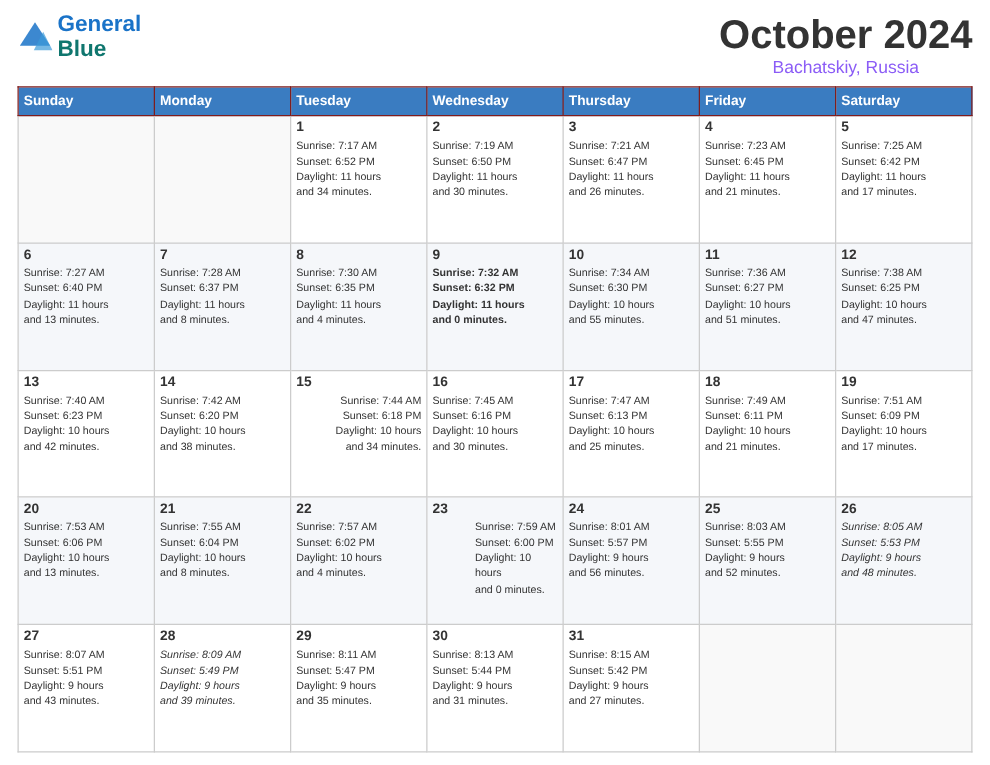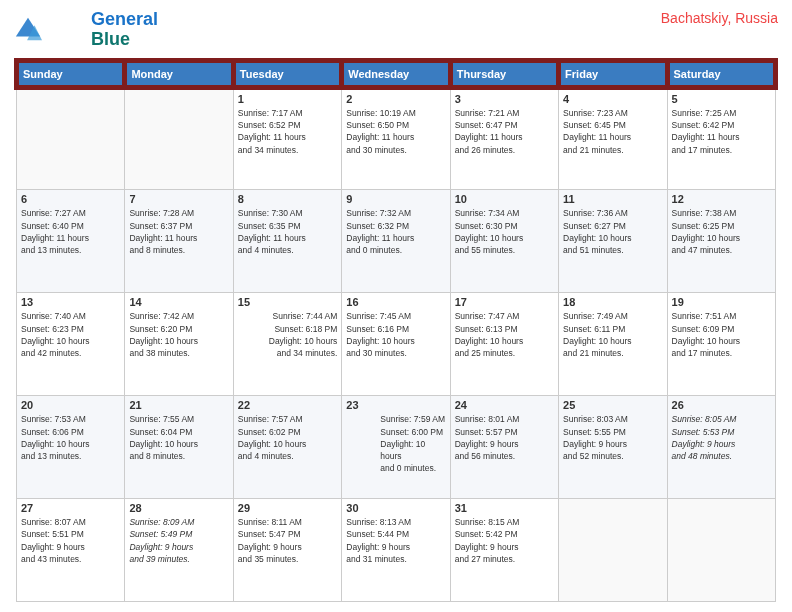--- a/index.html
+++ b/index.html
@@ -26,55 +26,55 @@
     .logo {
       display: flex;
       align-items: center;
       gap: 4px;
     }
     .logo-text {
       font-size: 18px;
       font-weight: bold;
       color: #333;
       line-height: 1.1;
-      margin-left: 45px;
     }
     .logo-text span {
       color: #1a73c8;
     }
     .logo-icon {
       width: 28px;
       height: 28px;
     }
     .title-block {
       text-align: right;
     }
     .month-title {
       font-size: 32px;
       font-weight: bold;
       color: #333;
       line-height: 1.1;
     }
     .location {
       font-size: 14px;
-      color: #ef4444;
+      color: #8b5cf6;
+      text-align: center;
     }
     .calendar {
       width: 100%;
       border-collapse: collapse;
       flex: 1;
     }
     .calendar th {
       background: #3a7cc1;
       color: #fff;
       font-size: 11px;
       font-weight: bold;
       padding: 5px 4px;
       text-align: left;
-      border: 5px solid #7f1d1d;
+      border: 1px solid #7f1d1d;
     }
     .calendar td {
       border: 1px solid #ccc;
       vertical-align: top;
       padding: 3px 4px;
       width: calc(100%/7);
       font-size: 9px;
       color: #333;
       background: #fff;
       height: 86px;
@@ -106,20 +106,21 @@
       <svg class="logo-icon" viewBox="0 0 30 30">
         <polygon points="15,2 28,22 2,22" fill="#1a73c8" opacity="0.85"></polygon>
         <polygon points="22,10 30,26 14,26" fill="#3a9ad9" opacity="0.7"></polygon>
       </svg>
       <div class="logo-text">
         <div><span>General</span></div>
         <div><span style="color:#0f766e">Blue</span></div>
       </div>
     </div>
     <div class="title-block">
+      <div class="month-title">October 2024</div>
       <div class="location">Bachatskiy, Russia</div>
     </div>
   </div>
 
   <table class="calendar">
     <thead>
       <tr>
 
       <th>Sunday</th>
           <th>Monday</th>
@@ -136,21 +137,21 @@
           <td class="empty"></td>
           <td>
             <span class="day-num">1</span>
             <div class="day-info" style="white-space: pre-line;">Sunrise: 7:17 AM
 Sunset: 6:52 PM
 Daylight: 11 hours
 and 34 minutes.</div>
           </td>
           <td>
             <span class="day-num">2</span>
-            <div class="day-info" style="white-space: pre-line;">Sunrise: 10:19 AM
+            <div class="day-info" style="white-space: pre-line;">Sunrise: 7:19 AM
 Sunset: 6:50 PM
 Daylight: 11 hours
 and 30 minutes.</div>
           </td>
           <td>
             <span class="day-num">3</span>
             <div class="day-info" style="white-space: pre-line;">Sunrise: 7:21 AM
 Sunset: 6:47 PM
 Daylight: 11 hours
 and 26 minutes.</div>
@@ -187,21 +188,21 @@
           </td>
           <td>
             <span class="day-num">8</span>
             <div class="day-info" style="white-space: pre-line;">Sunrise: 7:30 AM
 Sunset: 6:35 PM
 Daylight: 11 hours
 and 4 minutes.</div>
           </td>
           <td>
             <span class="day-num">9</span>
-            <div class="day-info" style="white-space: pre-line;">Sunrise: 7:32 AM
+            <div class="day-info" style="white-space: pre-line; font-weight: bold;">Sunrise: 7:32 AM
 Sunset: 6:32 PM
 Daylight: 11 hours
 and 0 minutes.</div>
           </td>
           <td>
             <span class="day-num">10</span>
             <div class="day-info" style="white-space: pre-line;">Sunrise: 7:34 AM
 Sunset: 6:30 PM
 Daylight: 10 hours
 and 55 minutes.</div>

